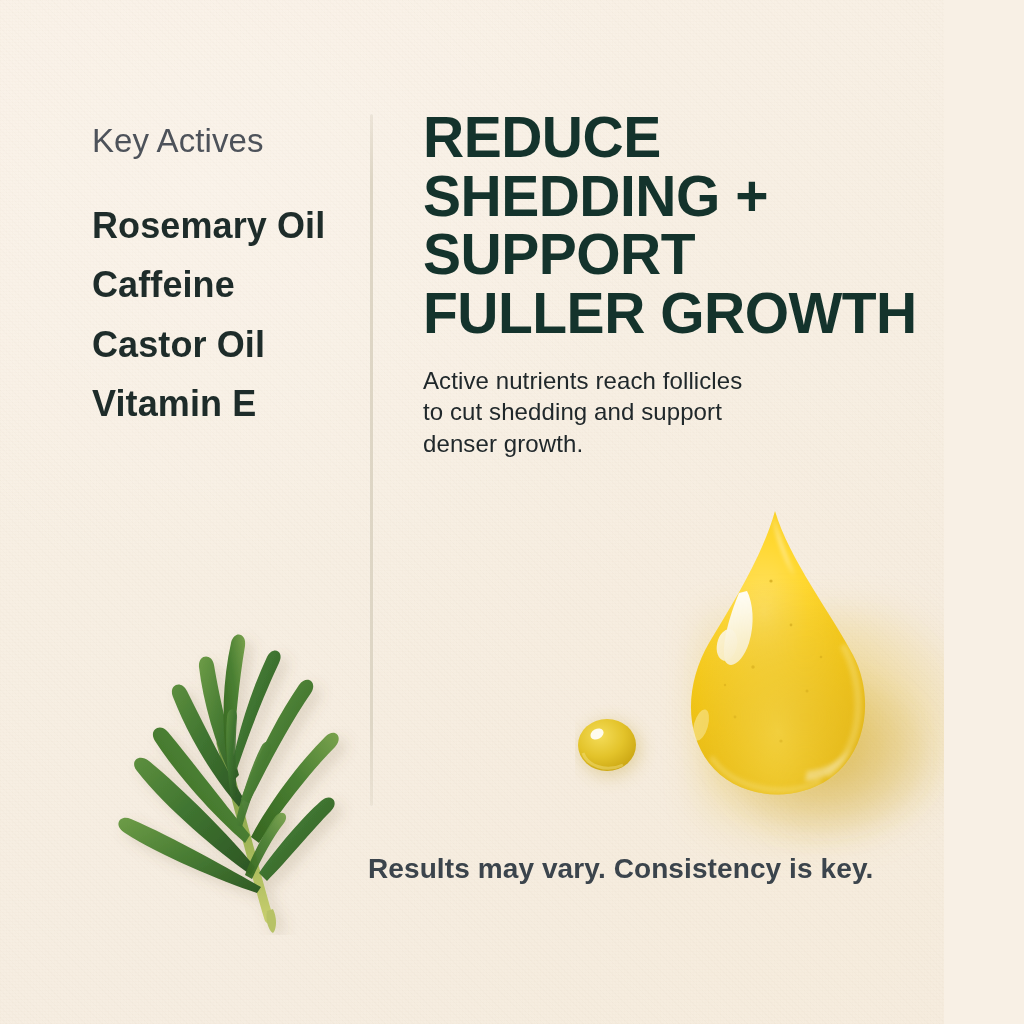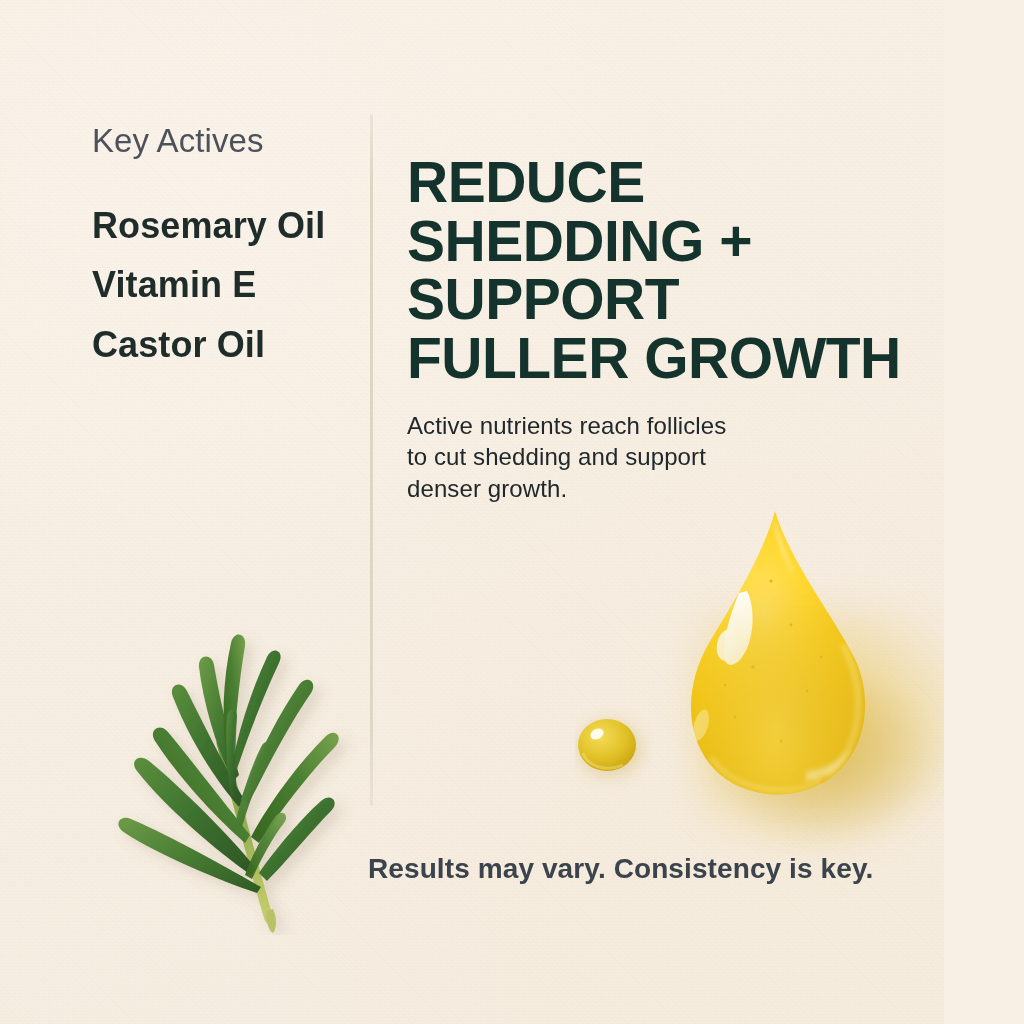--- a/index.html
+++ b/index.html
@@ -76,24 +76,23 @@
     color: #1e2c2a;
     font-weight: 700;
     letter-spacing: .1px;
     margin: 0 0 14px 0;
     white-space: pre-line;
   }
 
   
   #right-col {
     position: absolute;
-    left: 407px;
+    left: 423px;
     top: 108px;
     width: 560px;
-    margin-top: 45px;
   }
   #headline {
     margin: 0;
     font-size: 57px;
     line-height: 1.03;
     font-weight: 700;
     letter-spacing: -0.5px;
     color: #14332c;
     white-space: pre-line;
   }
@@ -152,22 +151,23 @@
 <body>
 
 <div id="card">
 
   <div id="grain"></div>
 
   <div id="left-col">
     <h2 id="actives-heading">Key Actives</h2>
     <ul id="actives-list">
       <li>Rosemary Oil</li>
+      <li>Caffeine</li>
+      <li>Castor Oil</li>
       <li>Vitamin E</li>
-      <li>Castor Oil</li>
     </ul>
   </div>
 
   <div id="divider"></div>
 
   <div id="right-col">
     <h1 id="headline">REDUCE
 SHEDDING +
 SUPPORT
 FULLER GROWTH</h1>

